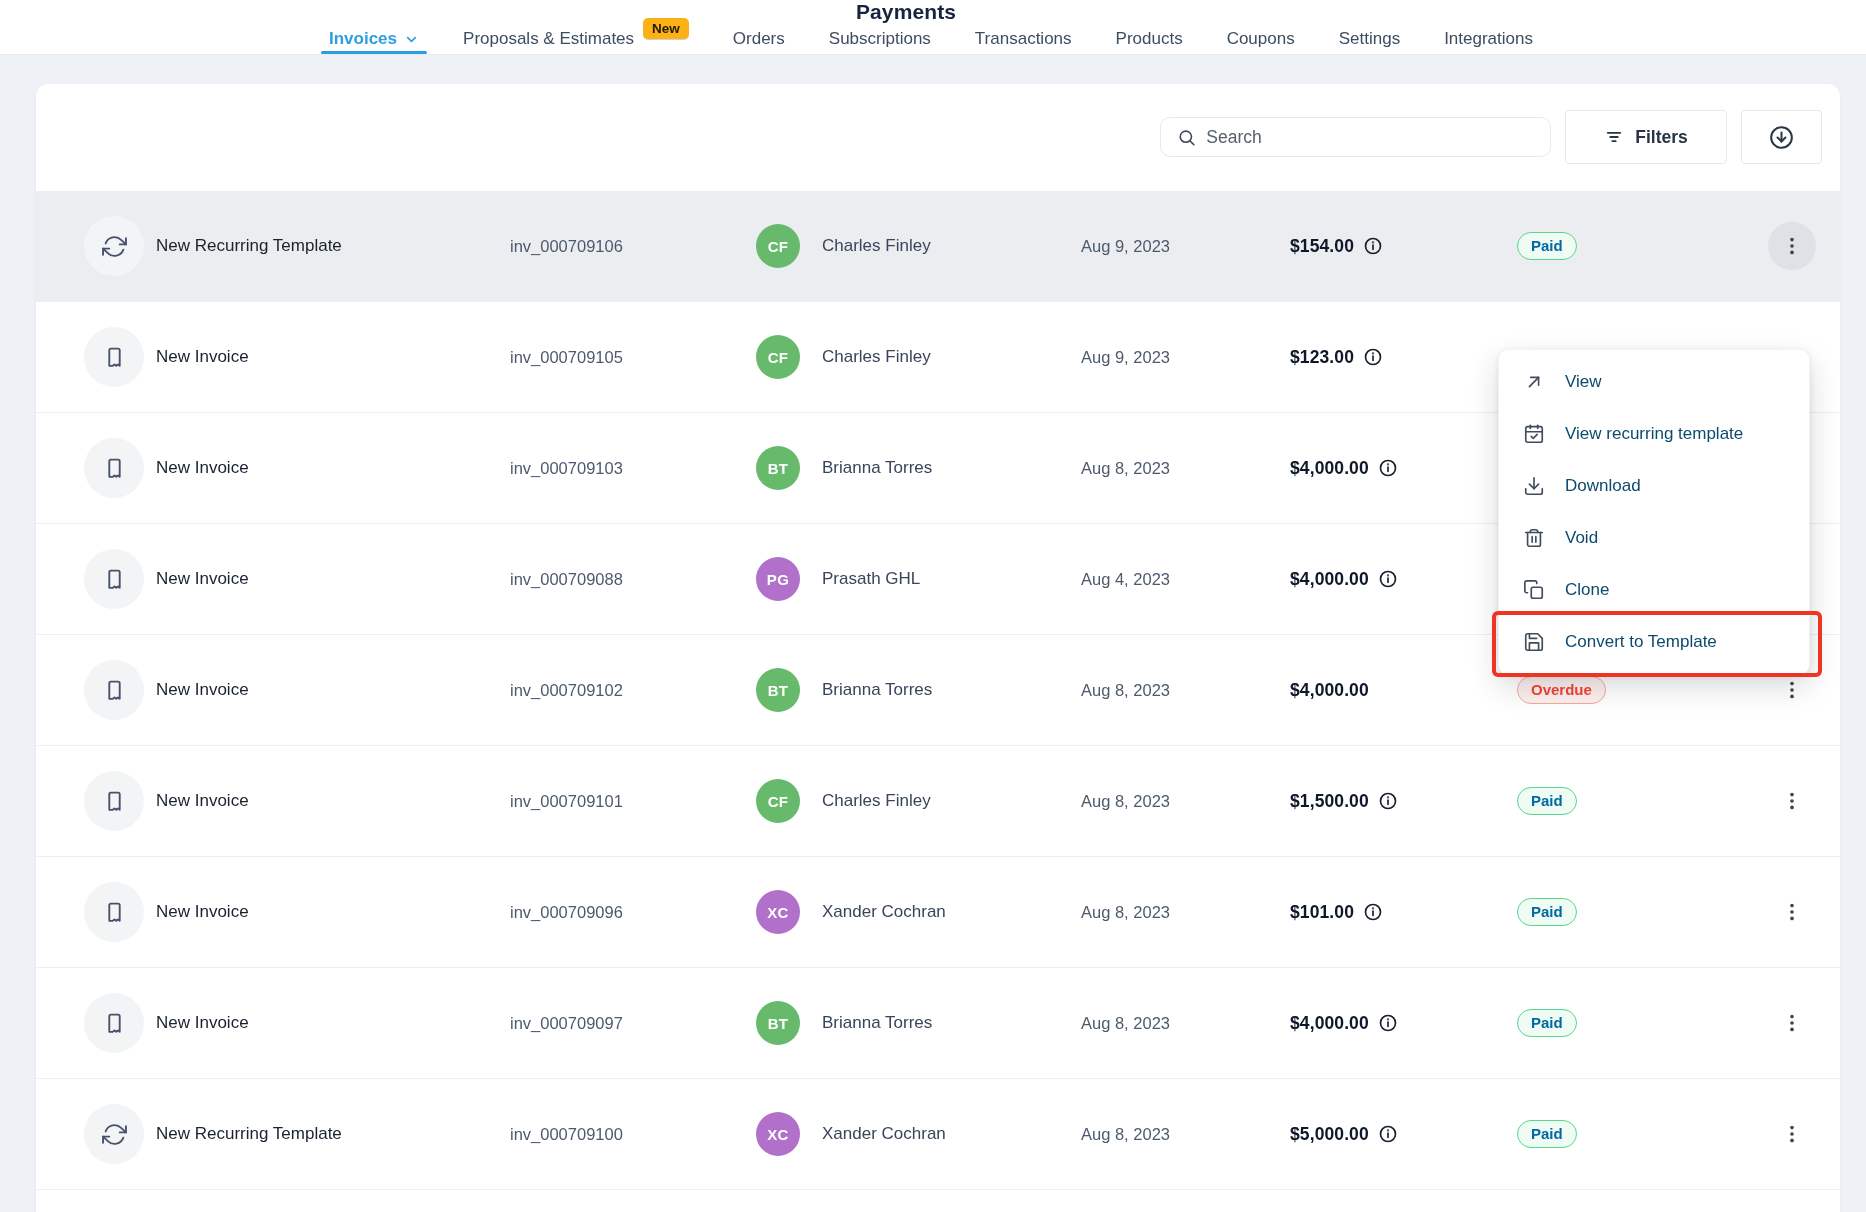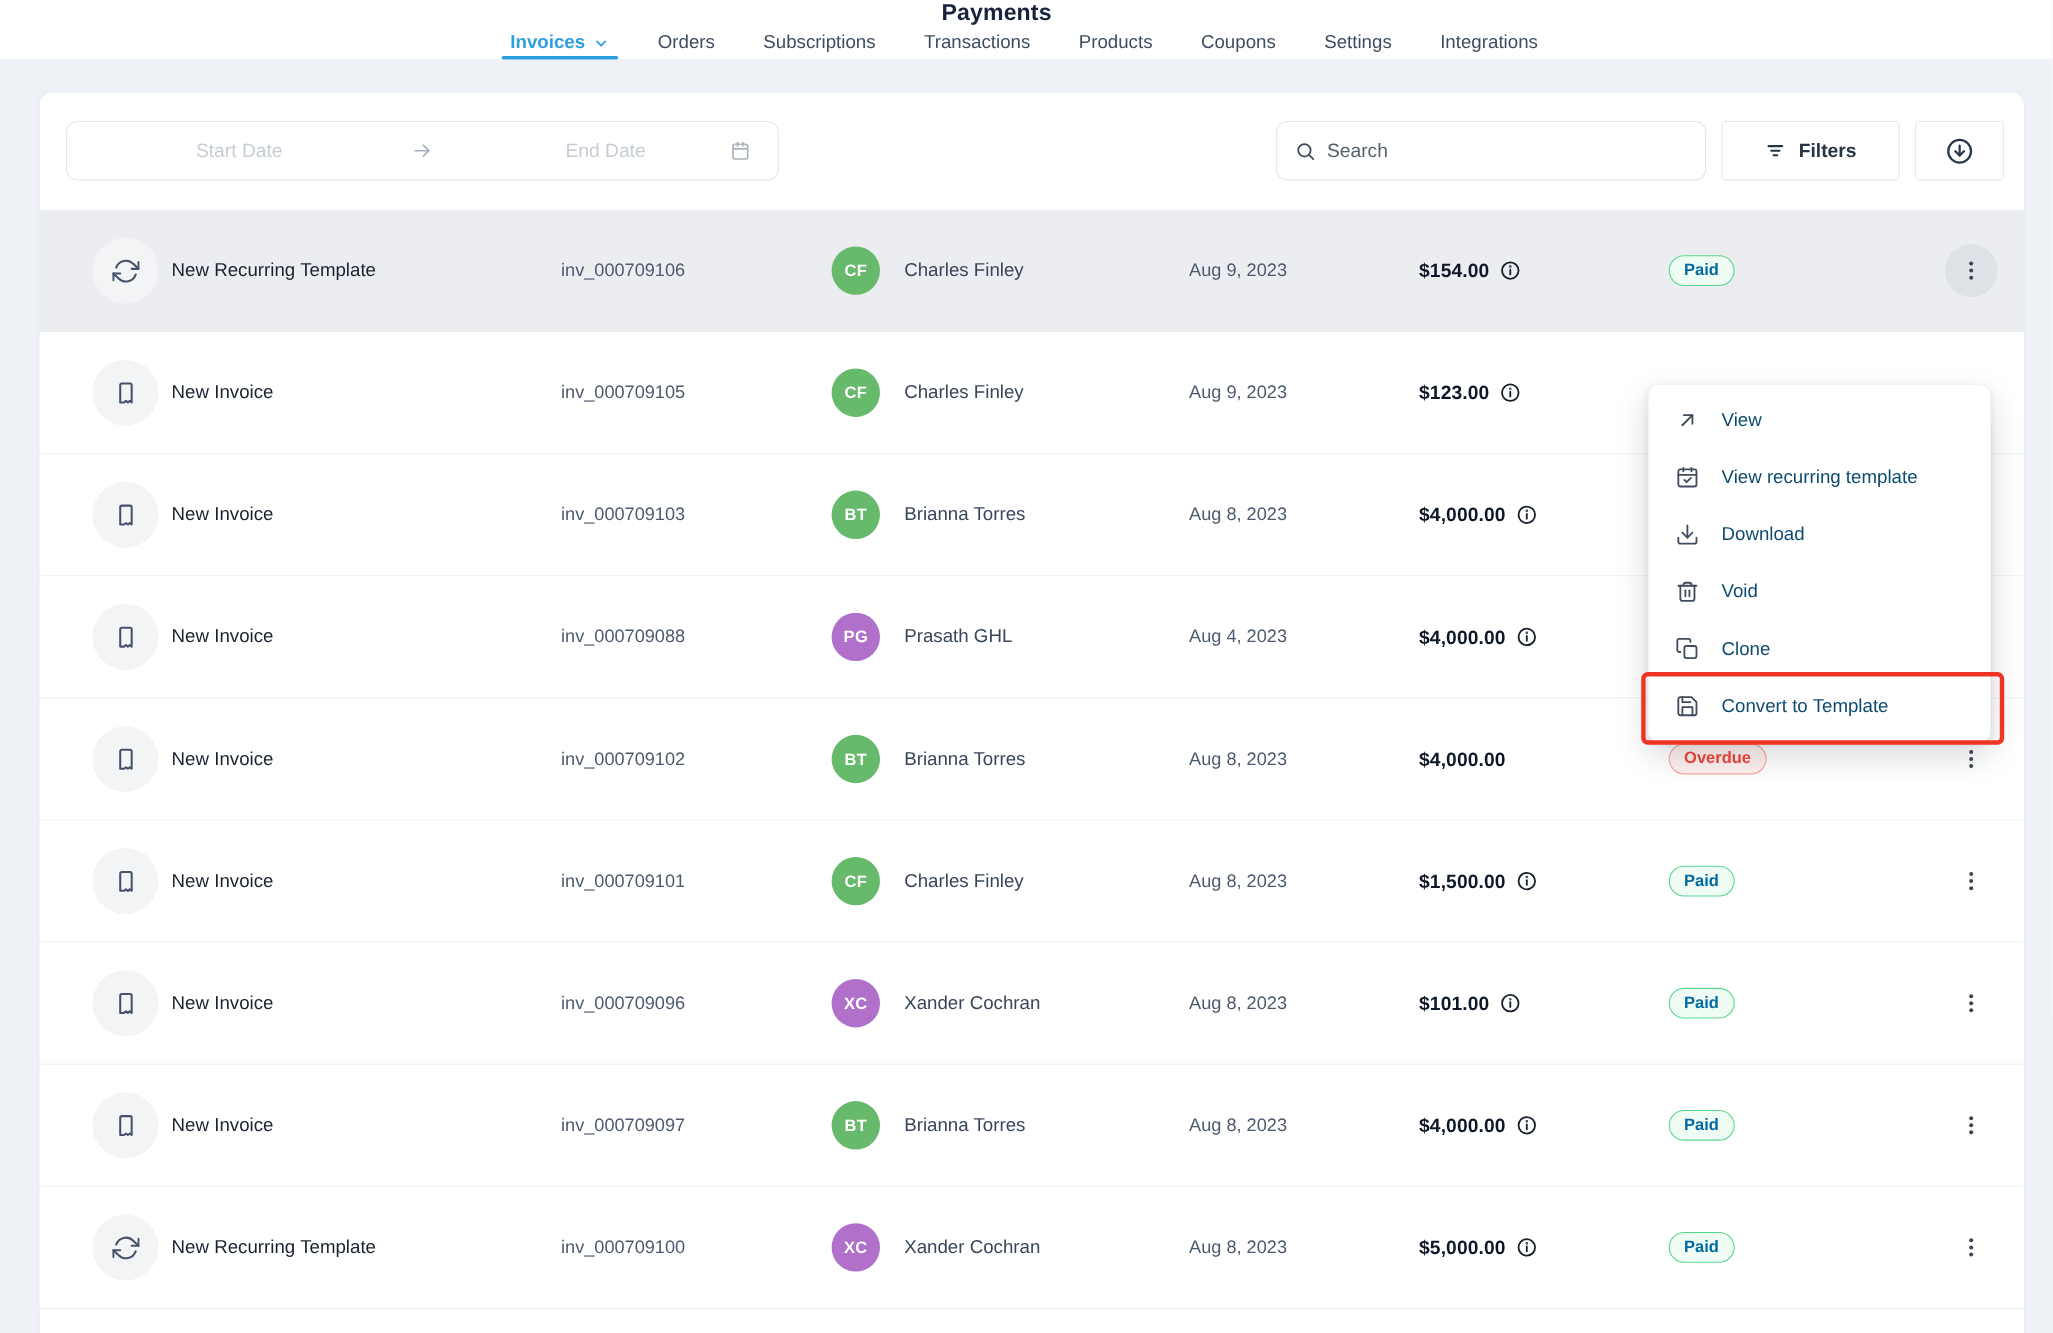--- a/index.html
+++ b/index.html
@@ -21,21 +21,21 @@
   
   .card { position:absolute; left:36px; right:26px; top:84px; bottom:-20px; background:#fff; border-radius:12px 12px 0 0; box-shadow:0 1px 3px rgba(16,24,40,.06); z-index:1; }
 
   
   .toolbar { display:flex; align-items:center; padding:26px 18px 27px 24px; }
   .daterange { width:648px; height:54px; border:1px solid #e5e8ec; border-radius:10px; display:flex; align-items:center; position:relative; background:#fff; cursor:pointer; }
   .dr-side { flex:1; text-align:center; font-size:17.5px; color:#c6ccd5; }
   .dr-arrow { width:20px; height:20px; color:#a9b1bd; }
   .dr-cal { position:absolute; right:24px; width:20px; height:20px; color:#aab2be; }
   .toolbar-spacer { flex:1; }
-  .searchbox { width:391px; height:54px; border:1px solid #e5e8ec; border-radius:10px; display:flex; align-items:center; padding:0 16px; gap:10px; background:#fff; }
+  .searchbox { width:391px; height:40px; border:1px solid #e5e8ec; border-radius:10px; display:flex; align-items:center; padding:0 16px; gap:10px; background:#fff; }
   .searchbox .icon { width:21px; height:21px; color:#3f4a5a; }
   .searchbox input { border:none; outline:none; font-size:17.5px; color:#323d4e; width:100%; font-family:inherit; background:transparent; }
   .searchbox input::placeholder { color:#55606f; }
   .btn { height:54px; border:1px solid #e5e8ec; border-radius:4px; background:#fff; display:flex; align-items:center; justify-content:center; cursor:pointer; }
   .btn-filters { width:162px; gap:11px; margin-left:14px; font-size:17.5px; font-weight:600; color:#273444; }
   .btn-filters .icon { width:20px; height:20px; color:#273444; }
   .btn-export { width:81px; margin-left:14px; }
   .btn-export .icon { width:27px; height:27px; color:#2b3648; }
 
   
@@ -79,20 +79,25 @@
       <div class="nav-item nav-active">
         <span>Invoices</span>
         <span class="icon chev">
           <svg viewBox="0 0 24 24" fill="none" stroke="currentColor" stroke-width="2.6" stroke-linecap="round" stroke-linejoin="round">
             <polyline points="6 9 12 15 18 9"></polyline>
           </svg>
         </span>
 
       </div>
 
+      <div class="nav-item">
+        <span>Proposals &amp; Estimates</span>
+
+        <span class="new-badge">New</span>
+      </div>
 
       <div class="nav-item">
         <span>Orders</span>
 
       </div>
 
       <div class="nav-item">
         <span>Subscriptions</span>
 
       </div>
@@ -120,38 +125,20 @@
       <div class="nav-item">
         <span>Integrations</span>
 
       </div>
     </nav>
 </header>
 
 <main class="card">
 
   <div class="toolbar">
-    <div class="daterange">
-      <span class="dr-side">Start Date</span>
-      <span class="icon dr-arrow">
-          <svg viewBox="0 0 24 24" fill="none" stroke="currentColor" stroke-width="1.8" stroke-linecap="round" stroke-linejoin="round">
-            <line x1="4" y1="12" x2="19" y2="12"></line>
-            <polyline points="13 6 19 12 13 18"></polyline>
-          </svg>
-        </span>
-      <span class="dr-side">End Date</span>
-      <span class="icon dr-cal">
-          <svg viewBox="0 0 24 24" fill="none" stroke="currentColor" stroke-width="1.8" stroke-linecap="round" stroke-linejoin="round">
-            <rect x="4" y="5" width="16" height="16" rx="2"></rect>
-            <line x1="9" y1="3" x2="9" y2="7"></line>
-            <line x1="15" y1="3" x2="15" y2="7"></line>
-            <line x1="4" y1="10" x2="20" y2="10"></line>
-          </svg>
-        </span>
-    </div>
     <div class="toolbar-spacer"></div>
     <div class="searchbox">
       <span class="icon">
           <svg viewBox="0 0 24 24" fill="none" stroke="currentColor" stroke-width="2" stroke-linecap="round" stroke-linejoin="round">
             <circle cx="11" cy="11" r="7"></circle>
             <line x1="16.5" y1="16.5" x2="21" y2="21"></line>
           </svg>
         </span>
       <input type="text" placeholder="Search" style="">
     </div>

